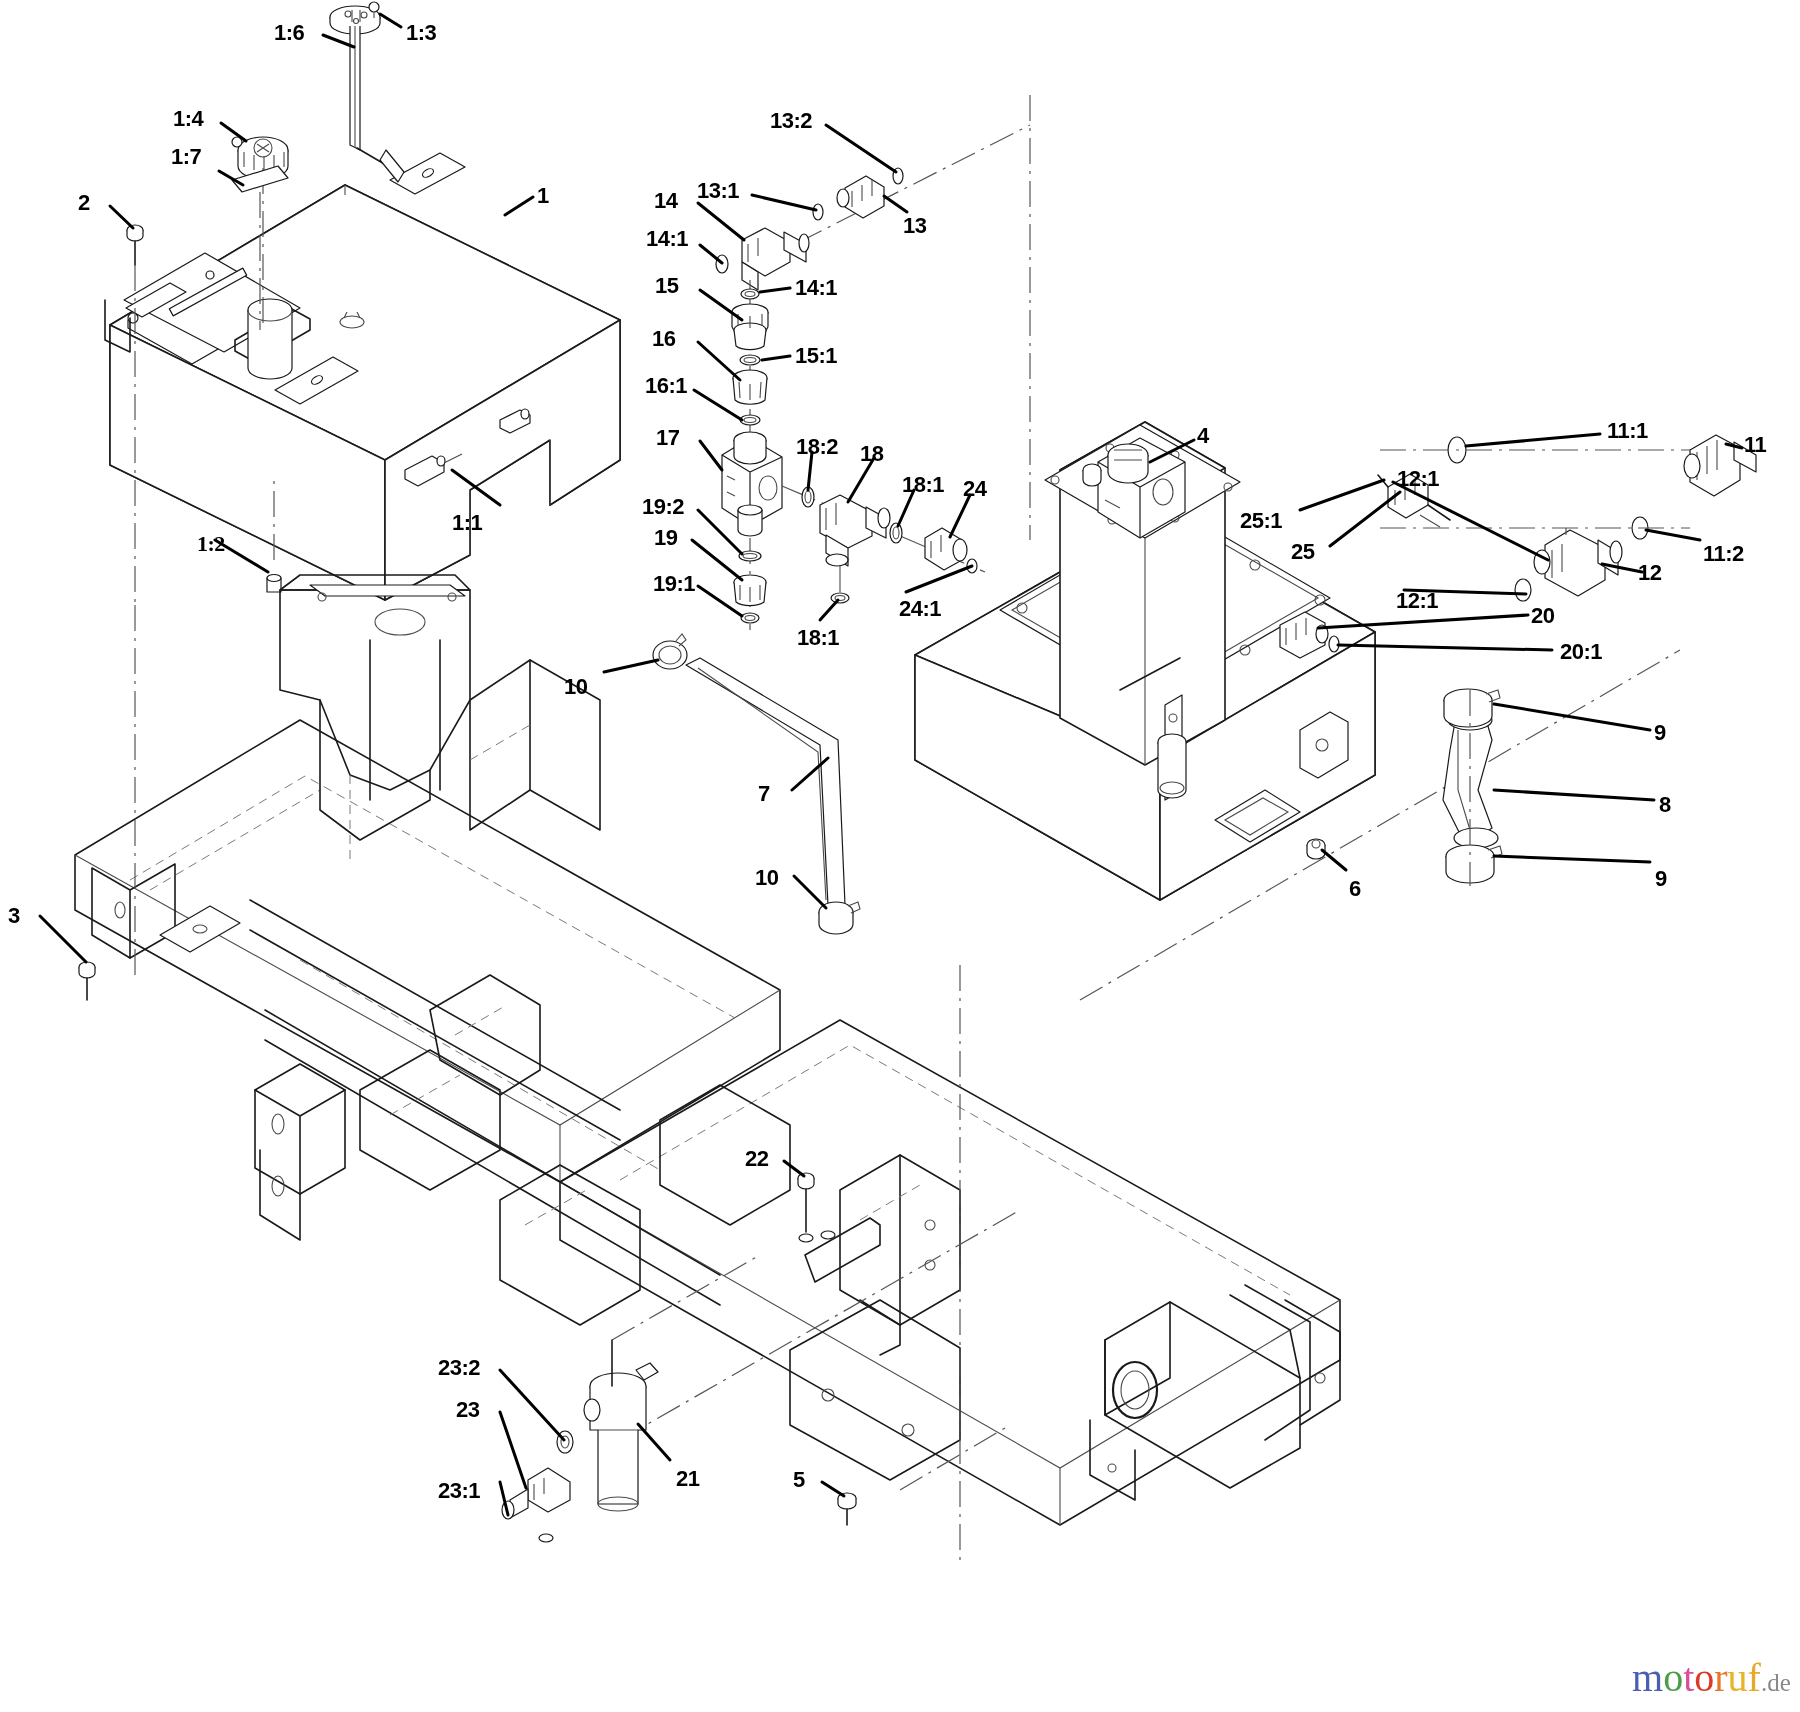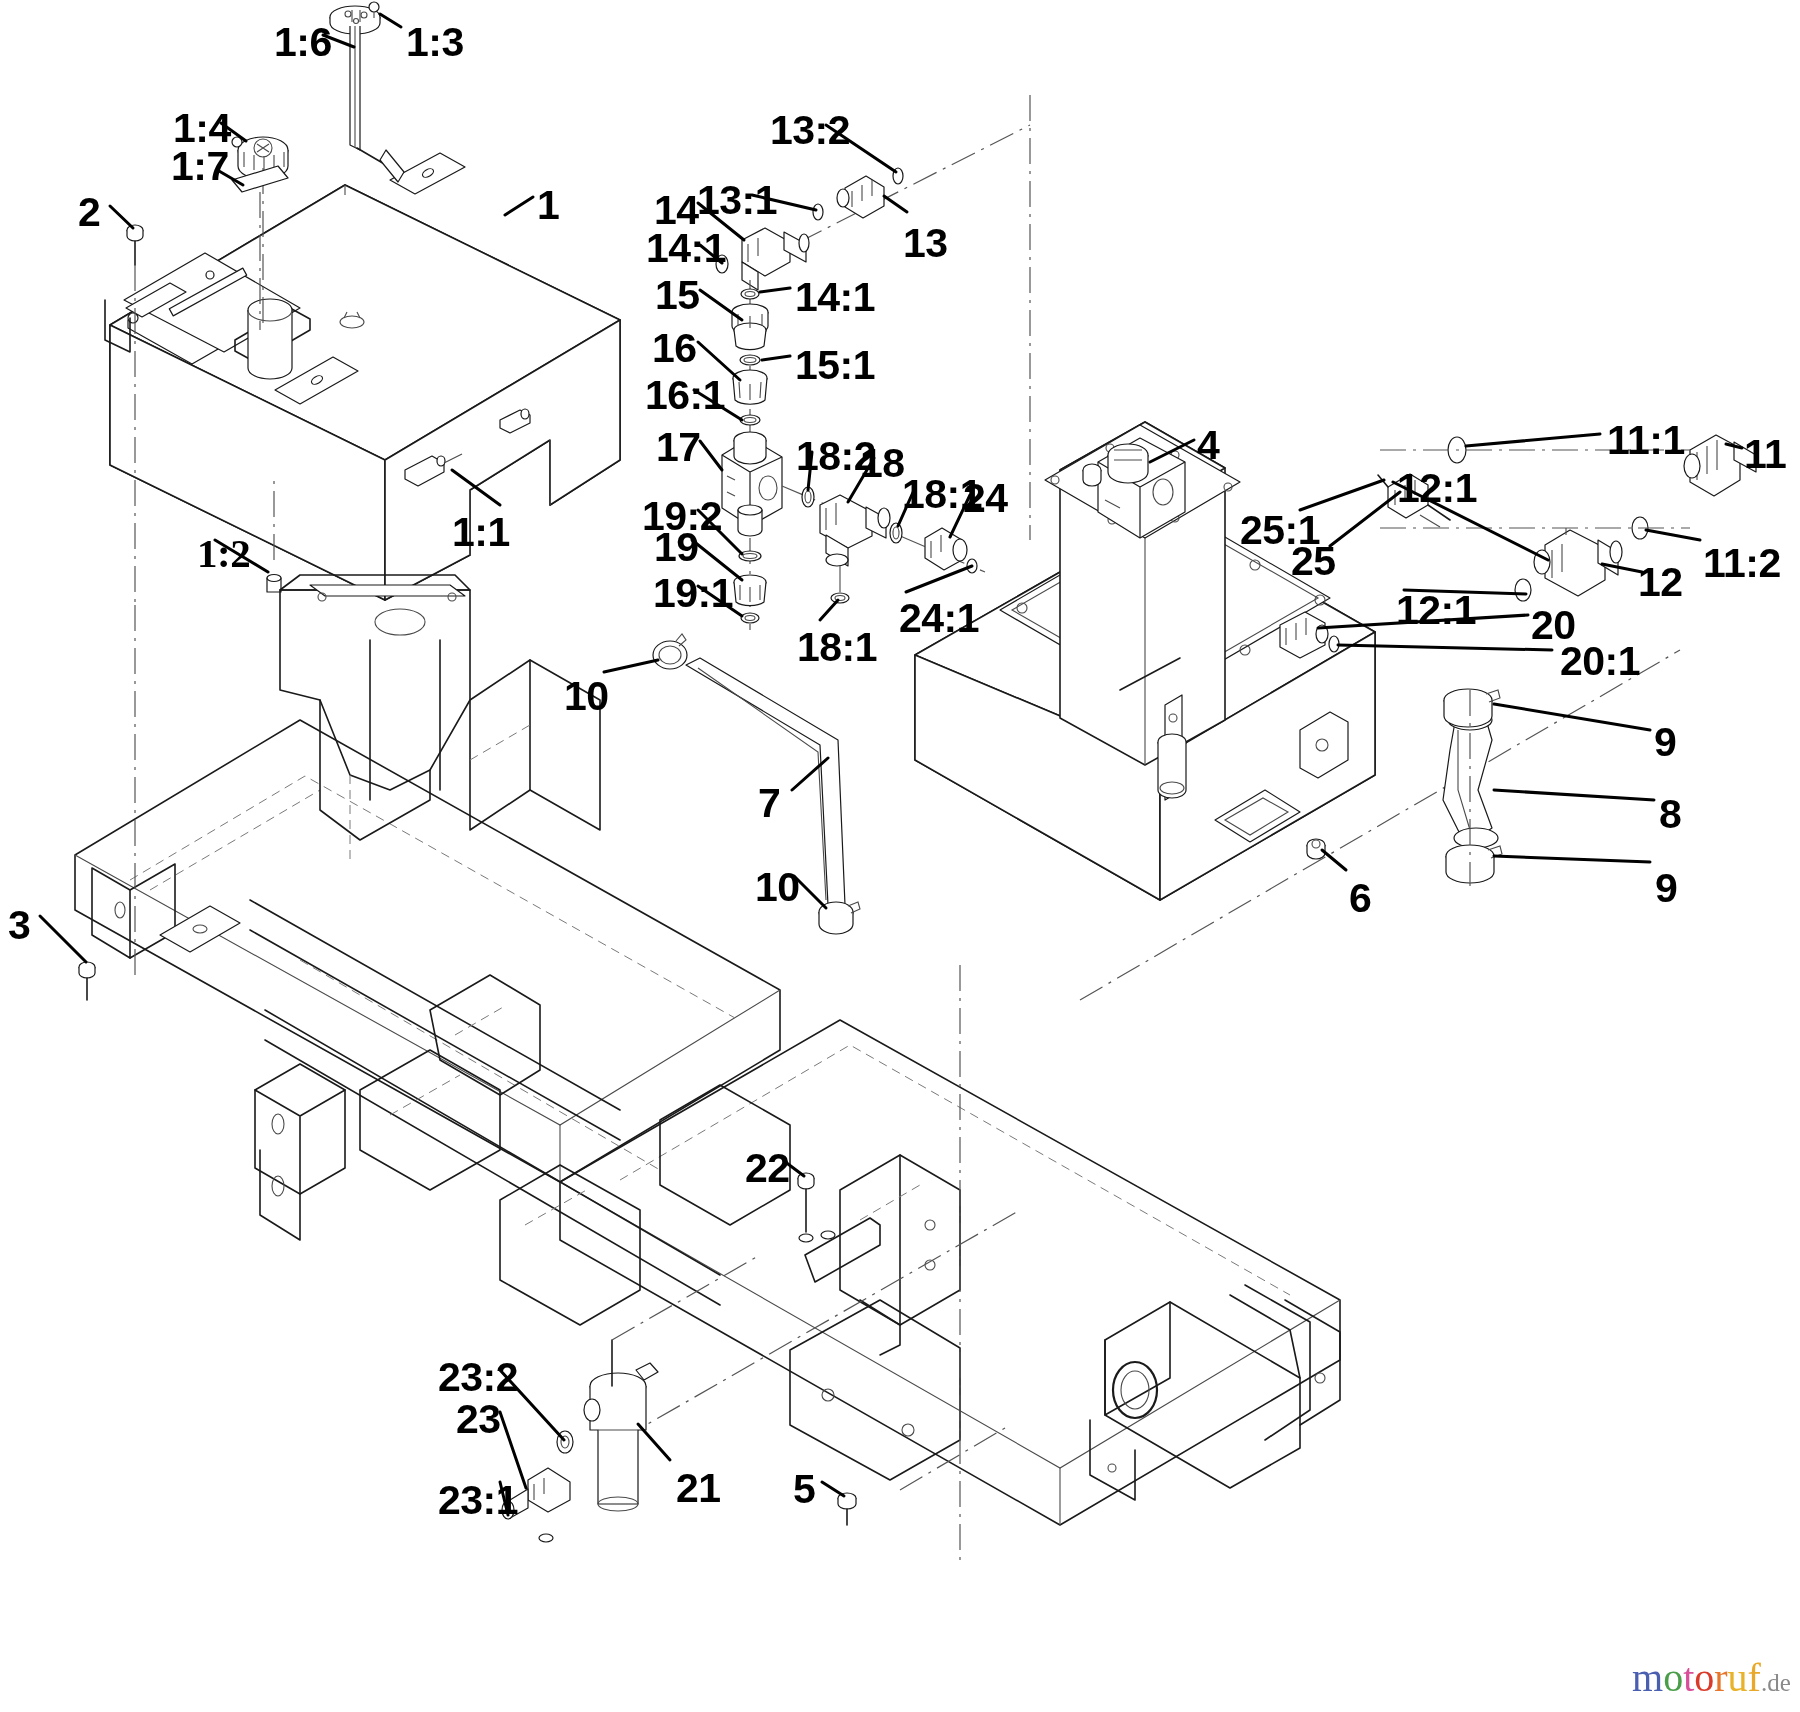--- a/index.html
+++ b/index.html
@@ -7,21 +7,21 @@
   #sheet{
     position:relative;
     width:1800px;height:1712px;
     background:#ffffff;
     overflow:hidden;
   }
   #artwork{position:absolute;left:0;top:0;width:1800px;height:1712px;}
   .callout{
     position:absolute;
     font-family:"Liberation Sans", sans-serif;
-    font-size:41px;
+    font-size:22px;
     font-weight:600;
     color:#000000;
     line-height:1;
     white-space:nowrap;
     letter-spacing:-0.5px;
   }
   
   #watermark{
     position:absolute;
     left:1632px;top:1658px;
@@ -561,21 +561,21 @@
 
   <div class="callout" style="left:274px;top:22px;">1:6</div>
   <div class="callout" style="left:406px;top:22px;">1:3</div>
   <div class="callout" style="left:173px;top:108px;">1:4</div>
   <div class="callout" style="left:171px;top:146px;text-align:center;">1:7</div>
   <div class="callout" style="left:537px;top:185px;">1</div>
   <div class="callout" style="left:78px;top:192px;">2</div>
   <div class="callout" style="left:770px;top:110px;">13:2</div>
   <div class="callout" style="left:697px;top:180px;">13:1</div>
   <div class="callout" style="left:654px;top:190px;">14</div>
-  <div class="callout" style="left:903px;top:215px;margin-top:8px;">13</div>
+  <div class="callout" style="left:903px;top:215px;">13</div>
   <div class="callout" style="left:646px;top:228px;">14:1</div>
   <div class="callout" style="left:655px;top:275px;">15</div>
   <div class="callout" style="left:795px;top:277px;">14:1</div>
   <div class="callout" style="left:652px;top:328px;">16</div>
   <div class="callout" style="left:795px;top:345px;">15:1</div>
   <div class="callout" style="left:645px;top:375px;">16:1</div>
   <div class="callout" style="left:656px;top:427px;">17</div>
   <div class="callout" style="left:796px;top:436px;">18:2</div>
   <div class="callout" style="left:860px;top:443px;">18</div>
   <div class="callout" style="left:902px;top:474px;">18:1</div>

